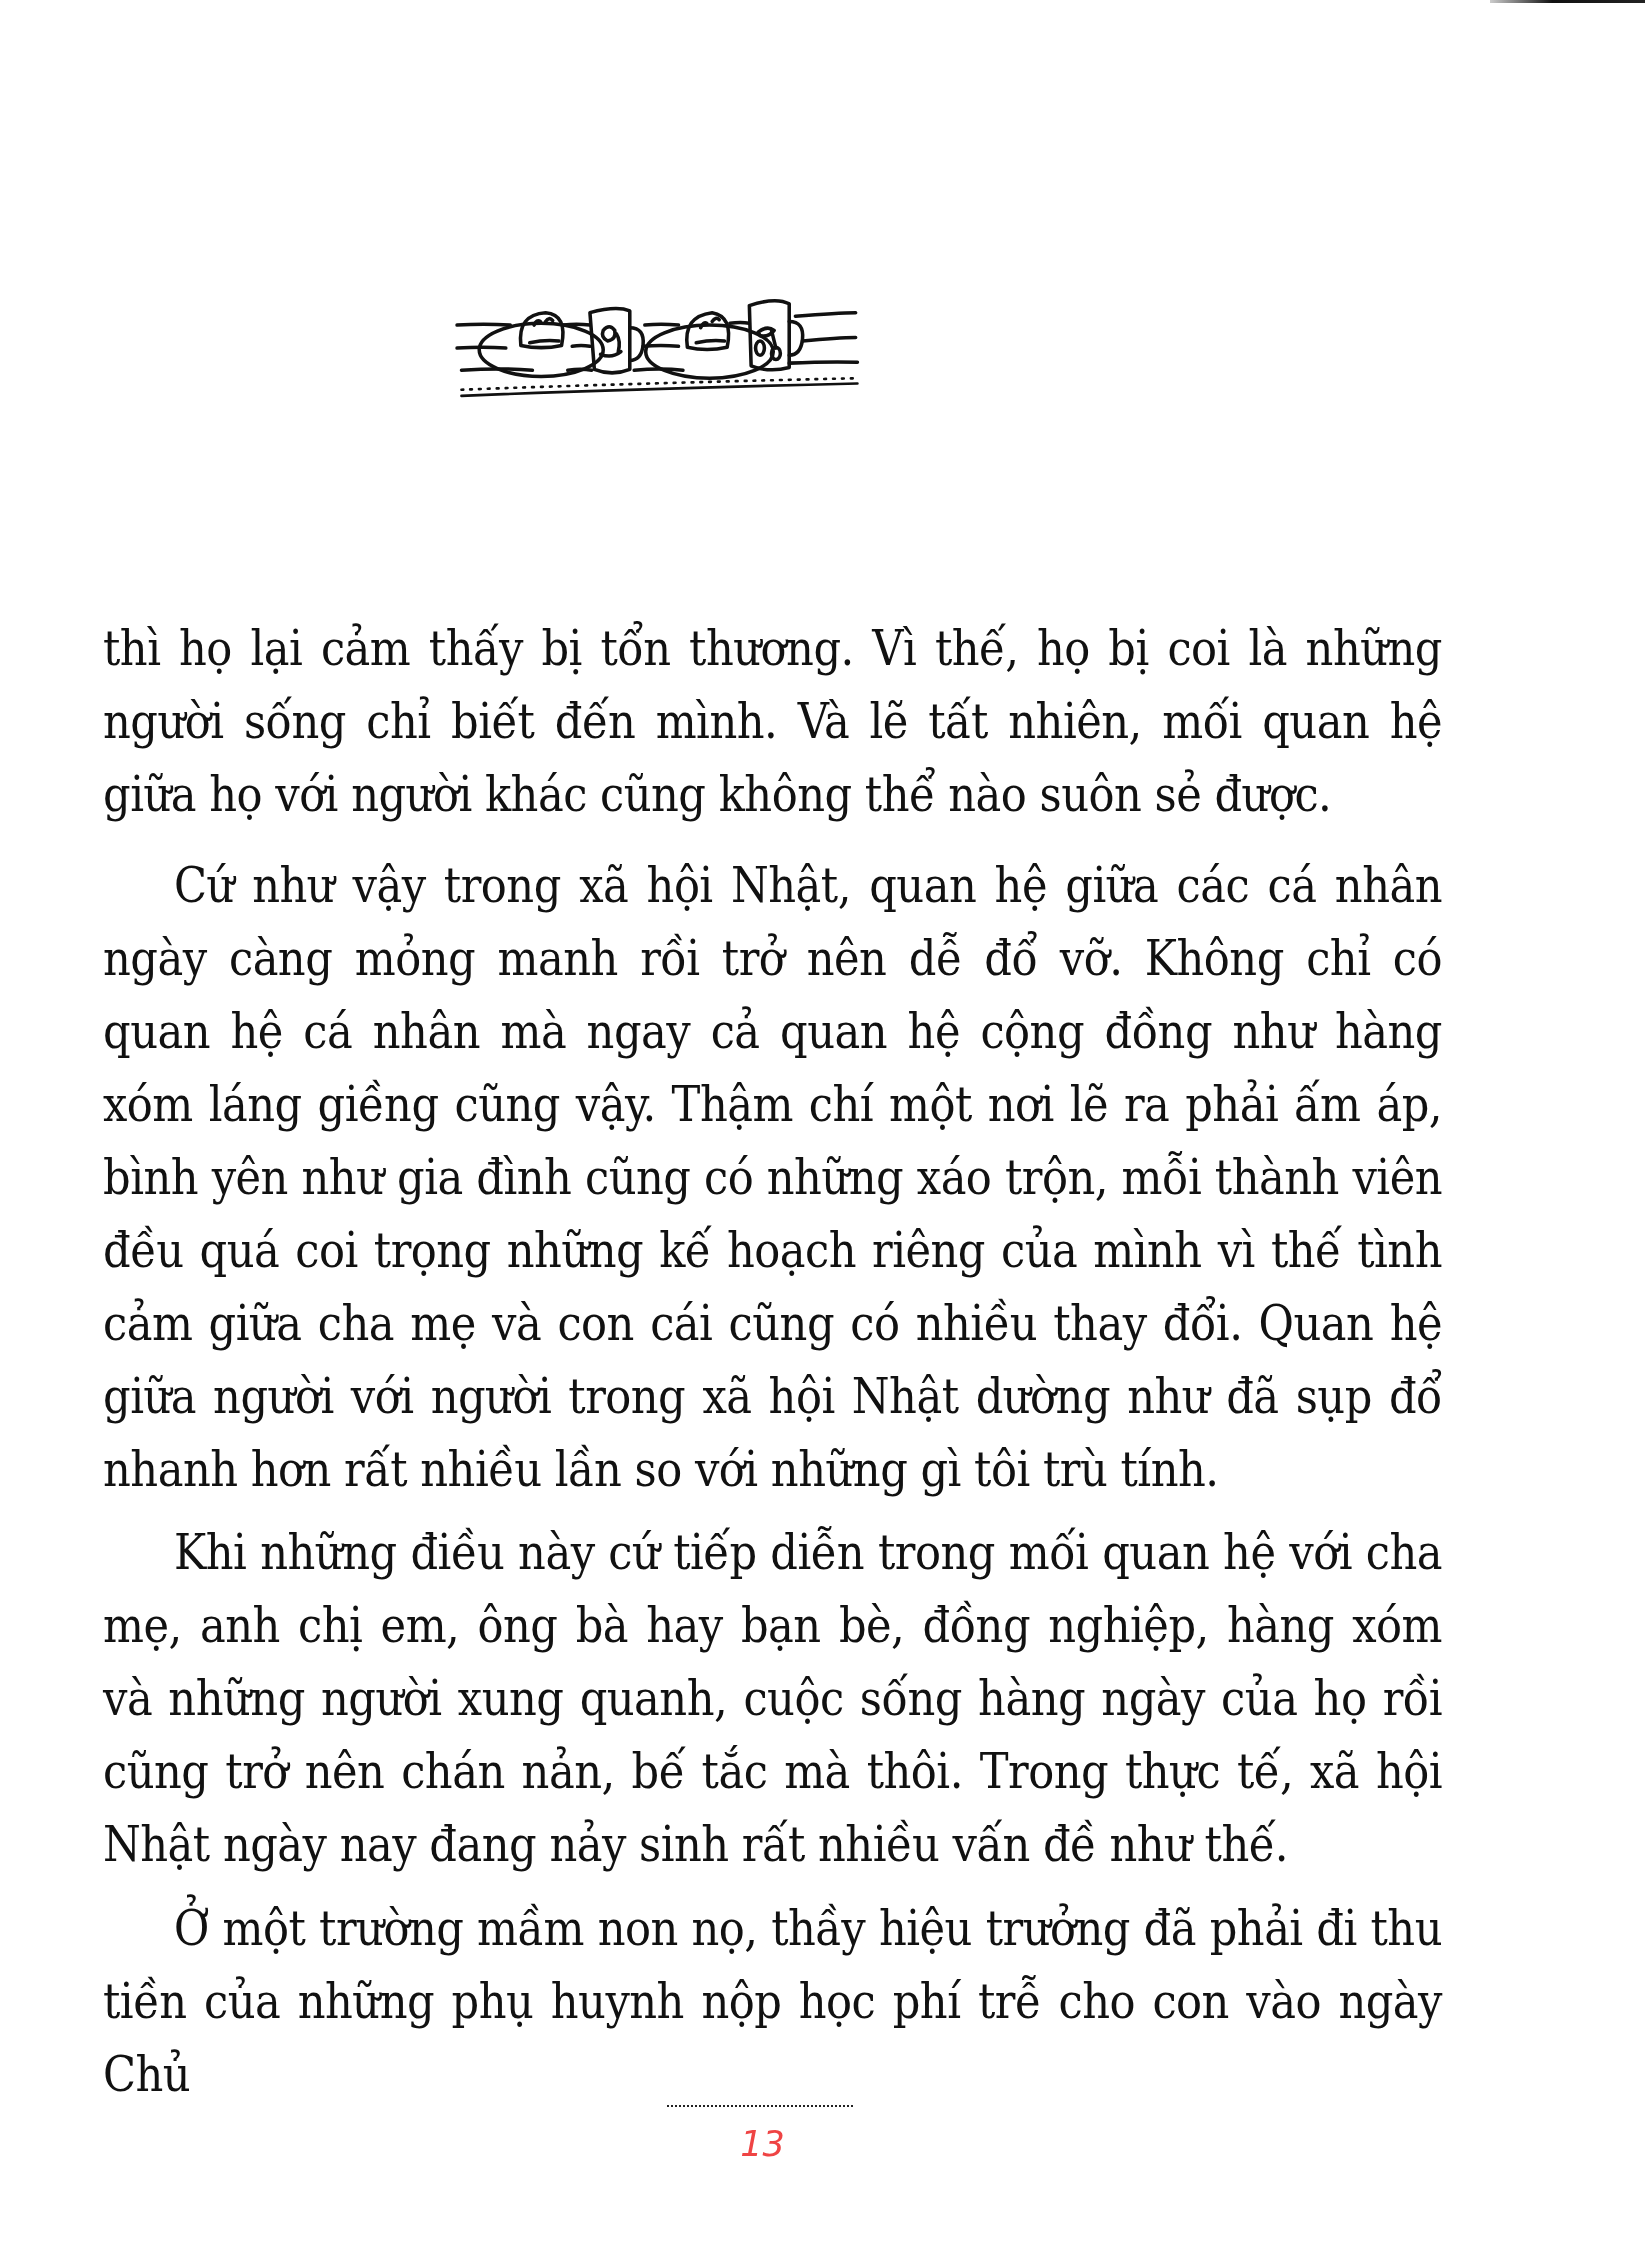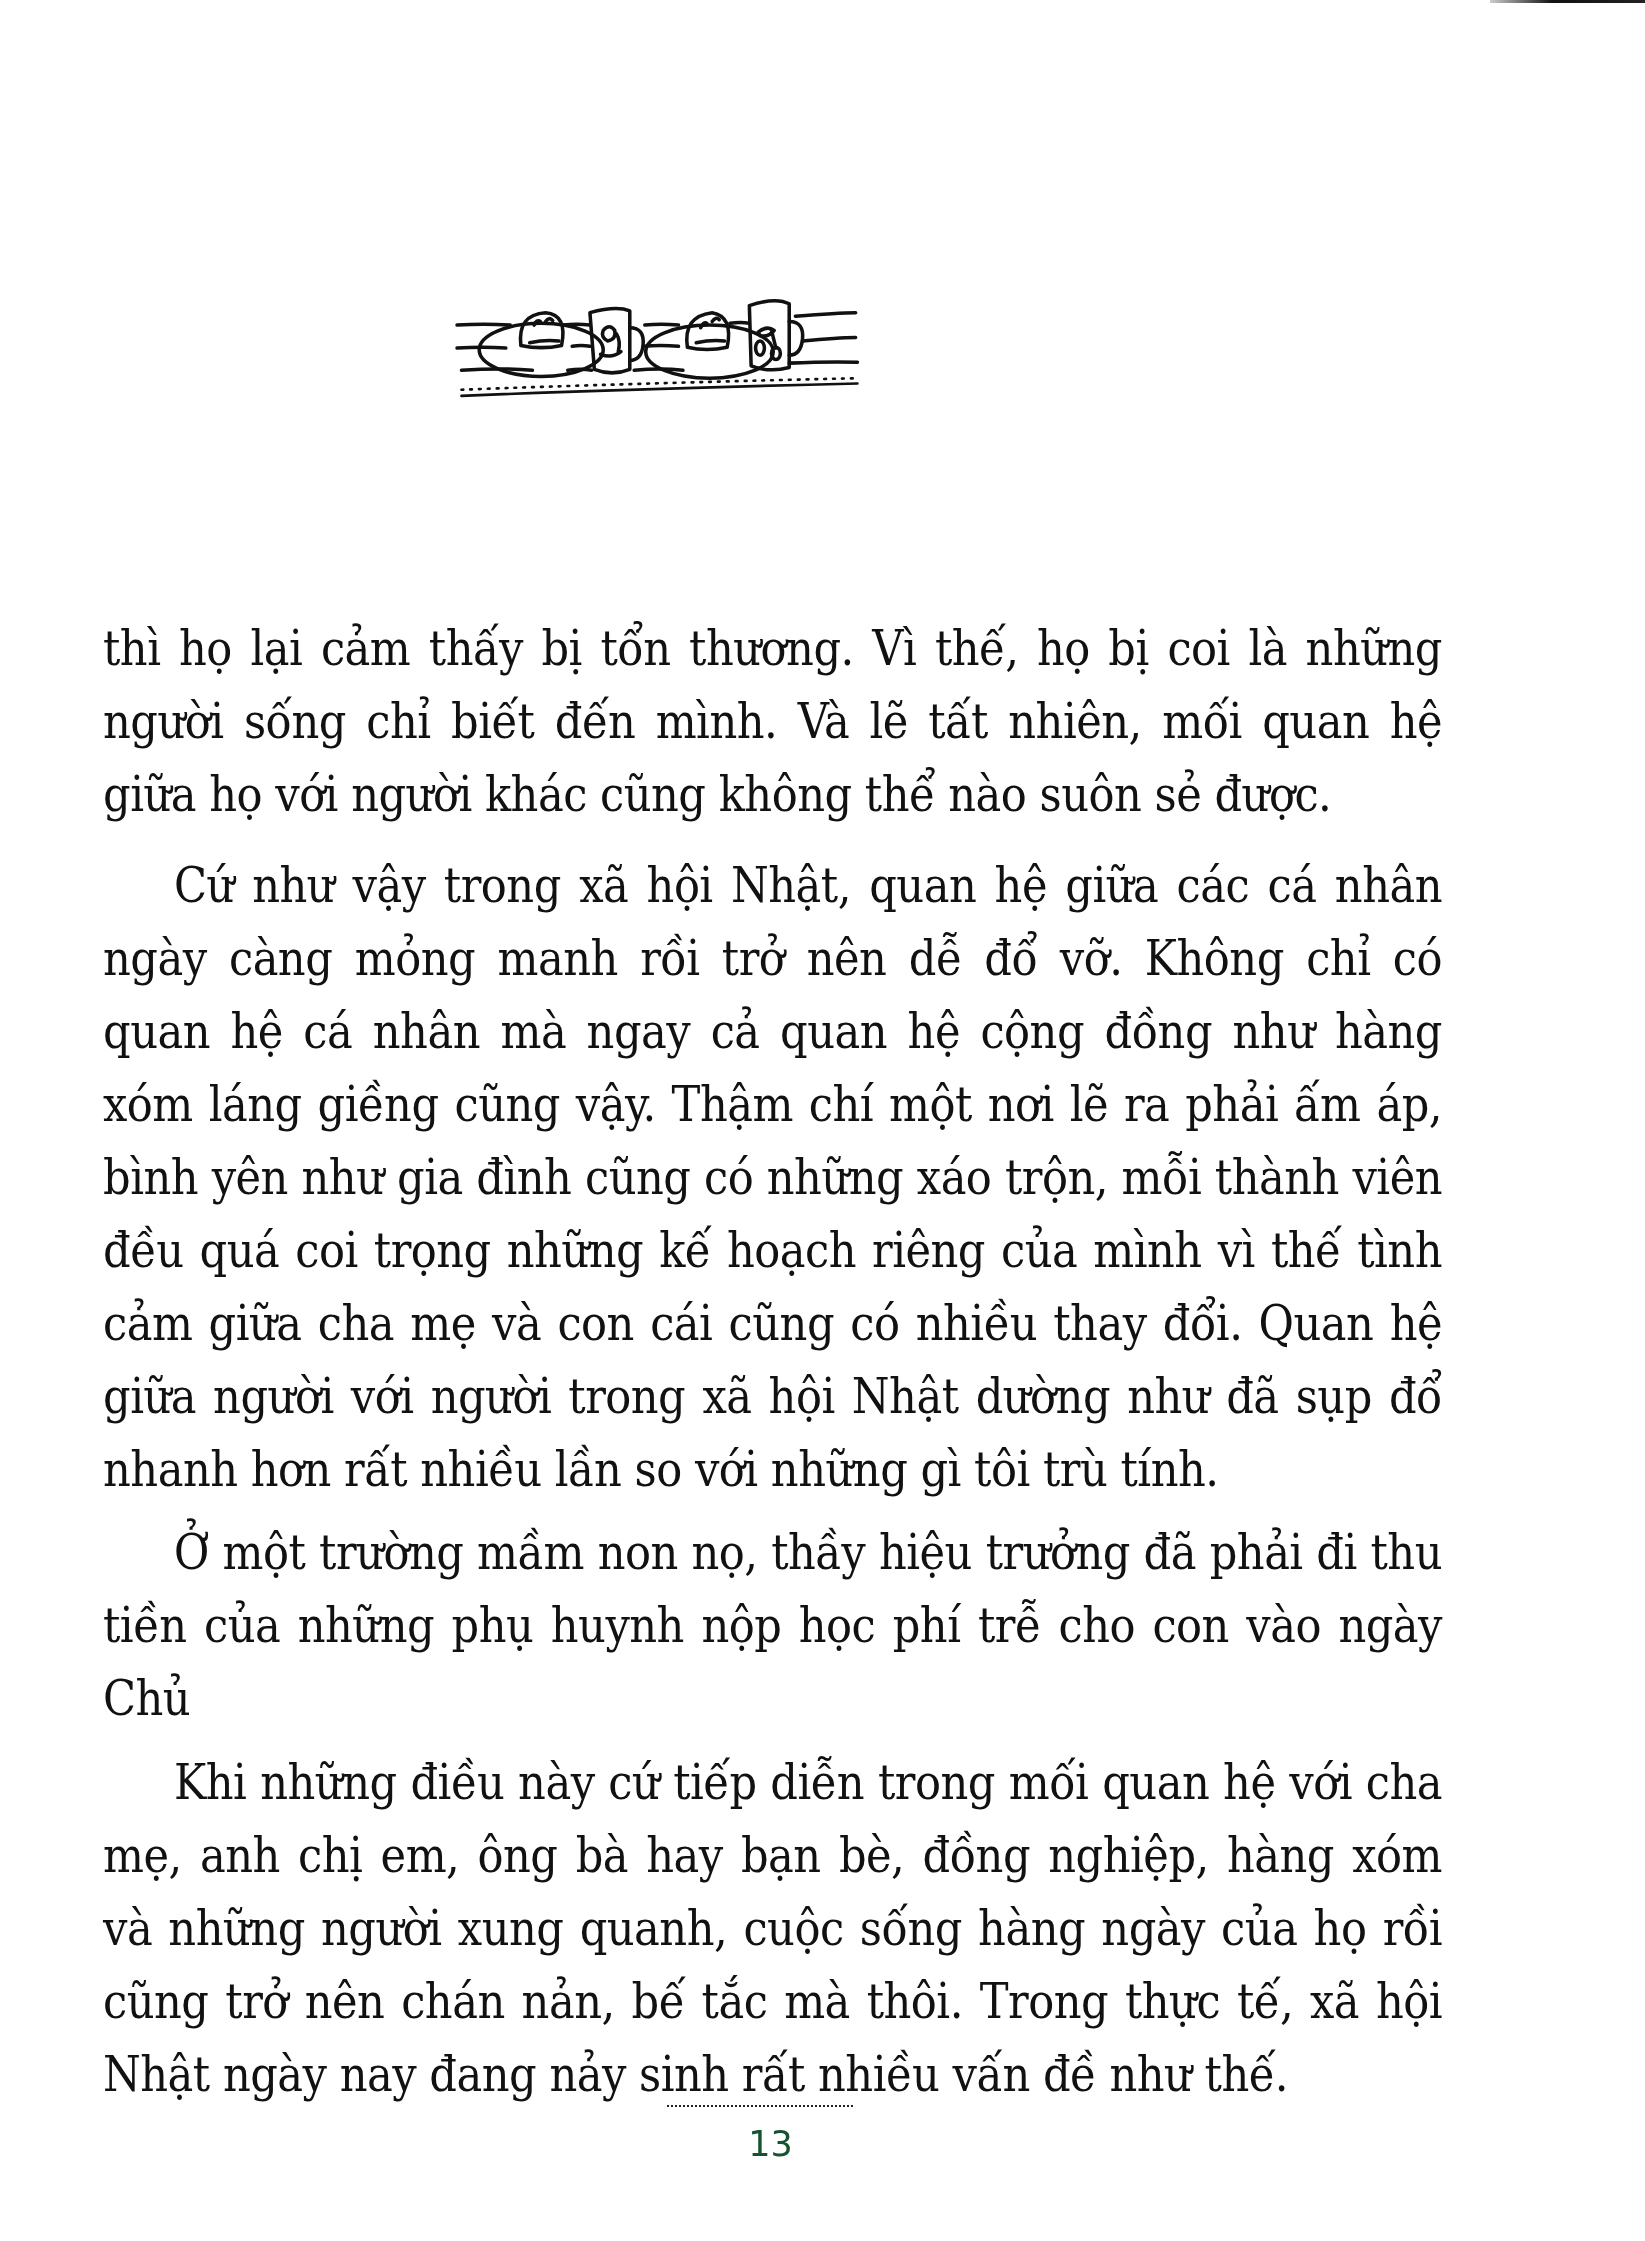--- a/index.html
+++ b/index.html
@@ -56,27 +56,28 @@
     .footer-dots {
       position: absolute;
       left: 667px;
       top: 2105px;
       width: 186px;
       height: 5.3px;
       border-top: 2.7px dotted #222;
     }
     .page-number {
       position: absolute;
-      left: 8px;
+      left: 0;
       width: 1525px;
       top: 2124px;
       text-align: center;
       font-family: "DejaVu Sans", "Liberation Sans", sans-serif;
+      font-style: italic;
       font-size: 35px;
-      color: #14532d;
+      color: #ef4444;
     }
   </style>
 </head>
 <body>
 
 <div class="top-edge"></div>
 
 <div class="ornament">
   <svg width="709" height="124" viewBox="0 0 800 140" fill="none" stroke="#111" stroke-width="4" stroke-linecap="round" stroke-linejoin="round">
 
@@ -126,19 +127,19 @@
     <path d="M385 95 Q430 93 462 94"></path>
 
     <path d="M15 125 Q200 118 462 112" stroke-dasharray="2 8" stroke-width="3"></path>
     <path d="M15 132 Q200 124 462 118" stroke-width="3"></path>
   </svg>
 </div>
 
 <div class="body-text">
   <p class="para first">thì họ lại cảm thấy bị tổn thương. Vì thế, họ bị coi là những người sống chỉ biết đến mình. Và lẽ tất nhiên, mối quan hệ giữa họ với người khác cũng không thể nào suôn sẻ được.</p>
   <p class="para indent">Cứ như vậy trong xã hội Nhật, quan hệ giữa các cá nhân ngày càng mỏng manh rồi trở nên dễ đổ vỡ. Không chỉ có quan hệ cá nhân mà ngay cả quan hệ cộng đồng như hàng xóm láng giềng cũng vậy. Thậm chí một nơi lẽ ra phải ấm áp, bình yên như gia đình cũng có những xáo trộn, mỗi thành viên đều quá coi trọng những kế hoạch riêng của mình vì thế tình cảm giữa cha mẹ và con cái cũng có nhiều thay đổi. Quan hệ giữa người với người trong xã hội Nhật dường như đã sụp đổ nhanh hơn rất nhiều lần so với những gì tôi trù tính.</p>
+  <p class="para indent">Khi những điều này cứ tiếp diễn trong mối quan hệ với cha mẹ, anh chị em, ông bà hay bạn bè, đồng nghiệp, hàng xóm và những người xung quanh, cuộc sống hàng ngày của họ rồi cũng trở nên chán nản, bế tắc mà thôi. Trong thực tế, xã hội Nhật ngày nay đang nảy sinh rất nhiều vấn đề như thế.</p>
   <p class="para indent">Ở một trường mầm non nọ, thầy hiệu trưởng đã phải đi thu tiền của những phụ huynh nộp học phí trễ cho con vào ngày Chủ</p>
-  <p class="para indent">Khi những điều này cứ tiếp diễn trong mối quan hệ với cha mẹ, anh chị em, ông bà hay bạn bè, đồng nghiệp, hàng xóm và những người xung quanh, cuộc sống hàng ngày của họ rồi cũng trở nên chán nản, bế tắc mà thôi. Trong thực tế, xã hội Nhật ngày nay đang nảy sinh rất nhiều vấn đề như thế.</p>
 </div>
 
 <div class="footer-dots"></div>
 <div class="page-number">13</div>
 
 
 </body></html>

